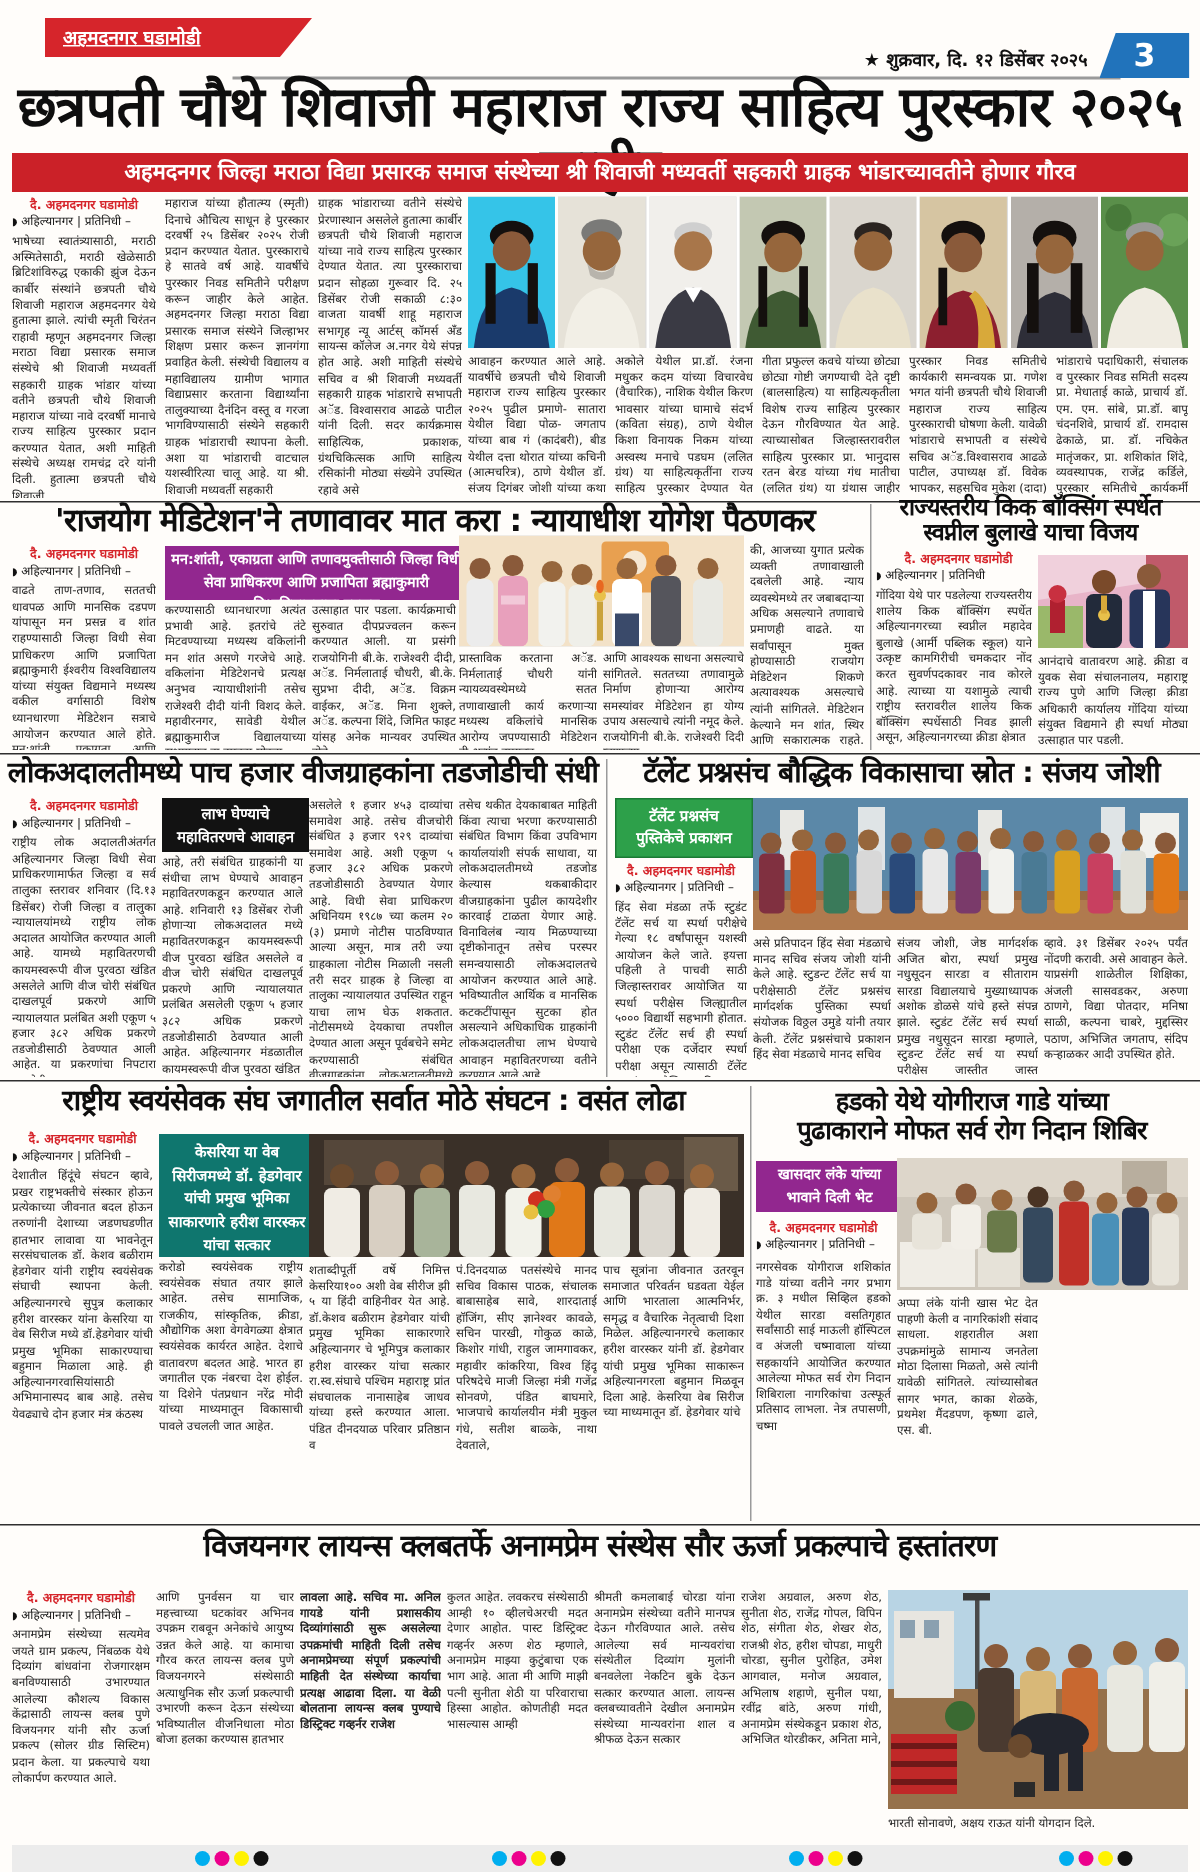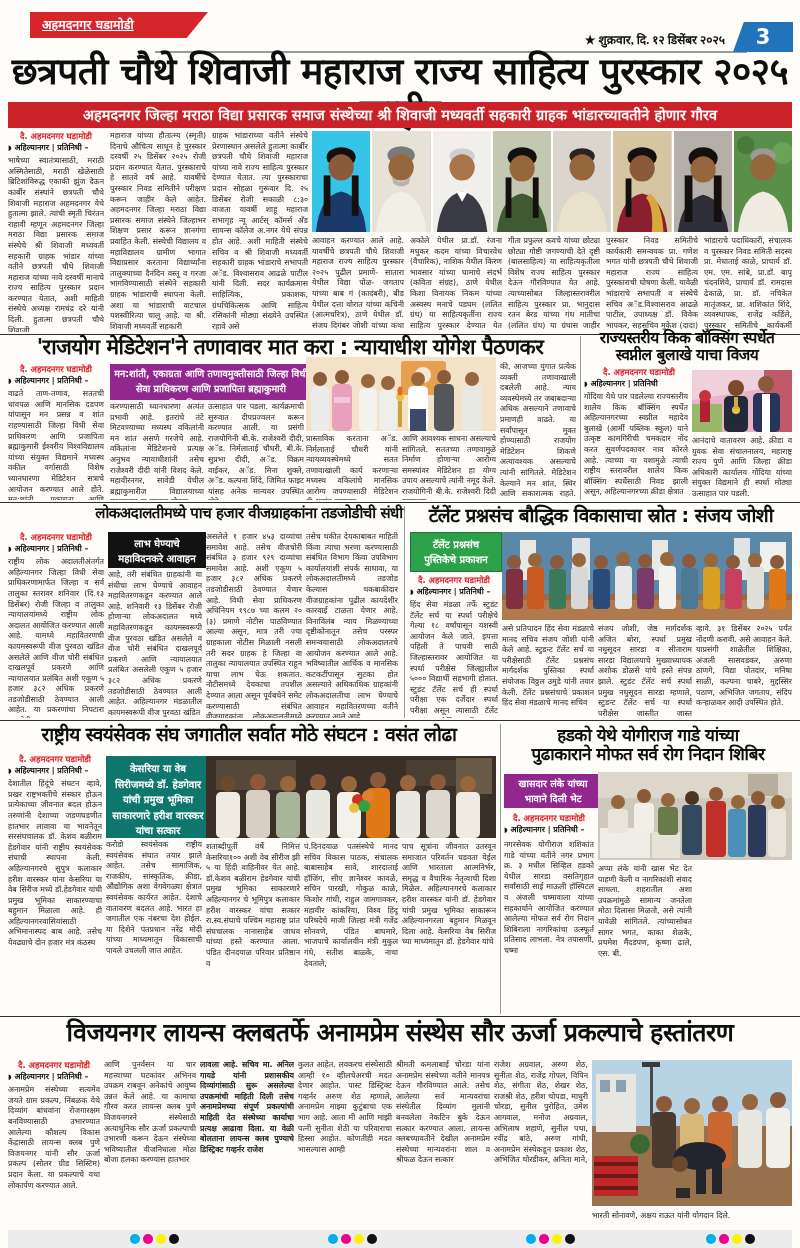--- a/index.html
+++ b/index.html
@@ -14,21 +14,21 @@
   .mast-date{font-weight:bold;font-size:12px;text-align:right;color:#111;}
   .page-box{background:#2173bb;color:#fff;font-weight:800;font-size:21px;text-align:center;line-height:30px;
         clip-path:polygon(18% 0,100% 0,100% 100%,0 100%);}
   
   .hl{font-weight:800;color:#0e0e0e;text-align:center;letter-spacing:-0.5px;line-height:1.1;}
   .hl-main{font-size:37px;}
   .subbar{background:#cb2128;color:#fff;font-weight:bold;font-size:14.5px;text-align:center;line-height:26px;}
   
   .col{font-size:7.8px;line-height:1.36;text-align:justify;overflow:hidden;color:#222;}
   .paper-credit{color:#d6252b;font-weight:bold;font-size:8.4px;text-align:center;margin-bottom:1px;}
-  .city-credit{font-weight:bold;font-size:7.9px;color:#111;margin-bottom:2px;}
+  .city-credit{font-weight:normal;font-size:7.9px;color:#111;margin-bottom:2px;}
   .bullet{font-size:7px;}
   .kicker{color:#fff;font-weight:bold;text-align:center;overflow:hidden;}
   .kicker-purple{background:#92278f;font-size:9.6px;line-height:1.55;padding:3px 4px;}
   .kicker-black{background:#121212;font-size:10px;line-height:1.5;padding:4px 2px;}
   .kicker-green{background:#2da04a;font-size:10px;line-height:1.5;padding:4px 2px;border:1px solid #1b7a34;}
   .kicker-pink{background:#0f766e;font-size:10px;line-height:1.55;padding:5px 4px;}
   .hrule{background:#2f2f2f;height:1px;}
   .vrule{background:#9a9a9a;width:1px;}
   .photo{overflow:hidden;background:#ddd;}
   .photo svg{display:block;width:100%;height:100%;}
@@ -42,21 +42,21 @@
 </style>
 </head>
 <body>
 
 <div class="page">
 
   <div class="abs mast-banner" style="left:30px;top:12px;width:166px;height:26px;">
     <span>अहमदनगर घडामोडी</span>
   </div>
   <div class="abs mast-rule" style="left:155px;top:51px;width:592px;height:2px;"></div>
-  <div class="abs mast-date" style="left:440px;top:31px;width:285px;font-family:Liberation Serif, serif;">★ शुक्रवार, दि. १२ डिसेंबर २०२५</div>
+  <div class="abs mast-date" style="left:440px;top:31px;width:285px;">★ शुक्रवार, दि. १२ डिसेंबर २०२५</div>
   <div class="abs page-box" style="left:733px;top:22px;width:60px;height:30px;">3</div>
 
   <div class="abs hl hl-main" style="left:0px;top:52px;width:800px;height:46px;">छत्रपती चौथे शिवाजी महाराज राज्य साहित्य पुरस्कार २०२५ जाहीर</div>
   <div class="abs subbar" style="left:8px;top:102px;width:784px;height:26px;">अहमदनगर जिल्हा मराठा विद्या प्रसारक समाज संस्थेच्या श्री शिवाजी मध्यवर्ती सहकारी ग्राहक भांडारच्यावतीने होणार गौरव</div>
 
   <div class="abs col" style="left:8px;top:131px;width:96px;height:201px;">
     <div class="paper-credit">दै. अहमदनगर घडामोडी</div>
     <div class="city-credit"><span class="bullet">◗</span> <span>अहिल्यानगर | प्रतिनिधी –</span></div>
     <span>भाषेच्या स्वातंत्र्यासाठी, मराठी अस्मितेसाठी, मराठी खेळेसाठी ब्रिटिशांविरुद्ध एकाकी झुंज देऊन कार्बीर संस्थांने छत्रपती चौथे शिवाजी महाराज अहमदनगर येथे हुतात्मा झाले. त्यांची स्मृती चिरंतन राहावी म्हणून अहमदनगर जिल्हा मराठा विद्या प्रसारक समाज संस्थेचे श्री शिवाजी मध्यवर्ती सहकारी ग्राहक भांडार यांच्या वतीने छत्रपती चौथे शिवाजी महाराज यांच्या नावे दरवर्षी मानाचे राज्य साहित्य पुरस्कार प्रदान करण्यात येतात, अशी माहिती संस्थेचे अध्यक्ष रामचंद्र दरे यांनी दिली. हुतात्मा छत्रपती चौथे शिवाजी</span>
   </div>
@@ -235,29 +235,29 @@
           <circle cx="74" cy="14" r="8" fill="#8a5a3a"></circle>
           <rect x="61" y="23" width="27" height="39" rx="5" fill="#27355a"></rect>
           <rect x="70" y="24" width="8" height="38" fill="#ffffff"></rect>
         </g>
     </svg>
   </div>
   <div class="abs col" style="left:692px;top:436px;width:100px;height:84px;">आनंदाचे वातावरण आहे. क्रीडा व युवक सेवा संचालनालय, महाराष्ट्र राज्य पुणे आणि जिल्हा क्रीडा अधिकारी कार्यालय गोंदिया यांच्या संयुक्त विद्यमाने ही स्पर्धा मोठ्या उत्साहात पार पडली.</div>
 
   <div class="abs hrule" style="left:0px;top:502px;width:800px;"></div>
 
-  <div class="abs hl" style="left:2px;top:505px;width:400px;font-size:15px;margin-left:47px;">लोकअदालतीमध्ये पाच हजार वीजग्राहकांना तडजोडीची संधी</div>
+  <div class="abs hl" style="left:2px;top:505px;width:400px;font-size:19px;">लोकअदालतीमध्ये पाच हजार वीजग्राहकांना तडजोडीची संधी</div>
   <div class="abs col" style="left:8px;top:532px;width:96px;height:186px;">
     <div class="paper-credit">दै. अहमदनगर घडामोडी</div>
     <div class="city-credit"><span class="bullet">◗</span> <span>अहिल्यानगर | प्रतिनिधी –</span></div>
     <span>राष्ट्रीय लोक अदालतीअंतर्गत अहिल्यानगर जिल्हा विधी सेवा प्राधिकरणामार्फत जिल्हा व सर्व तालुका स्तरावर शनिवार (दि.१३ डिसेंबर) रोजी जिल्हा व तालुका न्यायालयांमध्ये राष्ट्रीय लोक अदालत आयोजित करण्यात आली आहे. यामध्ये महावितरणची कायमस्वरूपी वीज पुरवठा खंडित असलेले आणि वीज चोरी संबंधित दाखलपूर्व प्रकरणे आणि न्यायालयात प्रलंबित अशी एकूण ५ हजार ३८२ अधिक प्रकरणे तडजोडीसाठी ठेवण्यात आली आहेत. या प्रकरणांचा निपटारा तडजोडीच्या माध्यमातून लोकअदालत मध्ये करण्यात येणार</span>
   </div>
   <div class="abs kicker kicker-black" style="left:108px;top:532px;width:94px;height:28px;">
     <div>लाभ घेण्याचे</div>
-    <div>महाविदनकरे आवाहन</div>
+    <div>महावितरणचे आवाहन</div>
   </div>
   <div class="abs col" style="left:108px;top:570px;width:94px;height:148px;">आहे, तरी संबंधित ग्राहकांनी या संधीचा लाभ घेण्याचे आवाहन महावितरणकडून करण्यात आले आहे. शनिवारी १३ डिसेंबर रोजी होणाऱ्या लोकअदालत मध्ये महावितरणकडून कायमस्वरूपी वीज पुरवठा खंडित असलेले व वीज चोरी संबंधित दाखलपूर्व प्रकरणे आणि न्यायालयात प्रलंबित असलेली एकूण ५ हजार ३८२ अधिक प्रकरणे तडजोडीसाठी ठेवण्यात आली आहेत. अहिल्यानगर मंडळातील कायमस्वरूपी वीज पुरवठा खंडित</div>
   <div class="abs col" style="left:206px;top:532px;width:96px;height:186px;">असलेले १ हजार ४५३ दाव्यांचा समावेश आहे. तसेच वीजचोरी संबंधित ३ हजार ९२९ दाव्यांचा समावेश आहे. अशी एकूण ५ हजार ३८२ अधिक प्रकरणे तडजोडीसाठी ठेवण्यात येणार आहे. विधी सेवा प्राधिकरण अधिनियम १९८७ च्या कलम २० (३) प्रमाणे नोटीस पाठविण्यात आल्या असून, मात्र तरी ज्या ग्राहकाला नोटीस मिळाली नसली तरी सदर ग्राहक हे जिल्हा वा तालुका न्यायालयात उपस्थित राहून याचा लाभ घेऊ शकतात. नोटीसमध्ये देयकाचा तपशील देण्यात आला असून पूर्वबचेने समेट करण्यासाठी संबंधित वीजग्राहकांना लोकअदालतीमध्ये उपस्थित राहण्याचे नमूद करण्यात आले आहे.</div>
   <div class="abs col" style="left:306px;top:532px;width:92px;height:186px;">तसेच थकीत देयकाबाबत माहिती किंवा त्याचा भरणा करण्यासाठी संबंधित विभाग किंवा उपविभाग कार्यालयांशी संपर्क साधावा, या लोकअदालतीमध्ये तडजोड केल्यास थकबाकीदार वीजग्राहकांना पुढील कायदेशीर कारवाई टाळता येणार आहे. विनाविलंब न्याय मिळण्याच्या दृष्टीकोनातून तसेच परस्पर समन्वयासाठी लोकअदालतचे आयोजन करण्यात आले आहे. भविष्यातील आर्थिक व मानसिक कटकटींपासून सुटका होत असल्याने अधिकाधिक ग्राहकांनी लोकअदालतीचा लाभ घेण्याचे आवाहन महावितरणच्या वतीने करण्यात आले आहे.</div>
 
   <div class="abs vrule" style="left:404px;top:506px;height:212px;"></div>
 
   <div class="abs hl" style="left:410px;top:505px;width:382px;font-size:19px;">टॅलेंट प्रश्नसंच बौद्धिक विकासाचा स्रोत : संजय जोशी</div>
   <div class="abs kicker kicker-green" style="left:410px;top:532px;width:86px;height:30px;">
     <div>टॅलेंट प्रश्नसंच</div>
@@ -399,21 +399,21 @@
           <rect x="150" y="33" width="18" height="52" rx="4" fill="#2a3a58"></rect>
         <circle cx="180" cy="30" r="7" fill="#96663c"></circle>
           <rect x="170" y="37" width="18" height="48" rx="4" fill="#e8e4da"></rect>
       </g>
     </svg>
   </div>
   <div class="abs col" style="left:598px;top:864px;width:94px;height:150px;">अप्पा लंके यांनी खास भेट देत पाहणी केली व नागरिकांशी संवाद साधला. शहरातील अशा उपक्रमांमुळे सामान्य जनतेला मोठा दिलासा मिळतो, असे त्यांनी यावेळी सांगितले. त्यांच्यासोबत सागर भगत, काका शेळके, प्रथमेश मैंदडपण, कृष्णा ढाले, एस. बी.</div>
 
   <div class="abs hrule" style="left:0px;top:1016px;width:800px;"></div>
 
-  <div class="abs hl" style="left:8px;top:1019px;width:784px;font-size:25px;">विजयनगर लायन्स क्लबतर्फे अनामप्रेम संस्थेस सौर ऊर्जा प्रकल्पाचे हस्तांतरण</div>
+  <div class="abs hl" style="left:8px;top:1019px;width:784px;font-size:20px;">विजयनगर लायन्स क्लबतर्फे अनामप्रेम संस्थेस सौर ऊर्जा प्रकल्पाचे हस्तांतरण</div>
   <div class="abs col" style="left:8px;top:1060px;width:92px;height:168px;">
     <div class="paper-credit">दै. अहमदनगर घडामोडी</div>
     <div class="city-credit"><span class="bullet">◗</span> <span>अहिल्यानगर | प्रतिनिधी –</span></div>
     <span>अनामप्रेम संस्थेच्या सत्यमेव जयते ग्राम प्रकल्प, निंबळक येथे दिव्यांग बांधवांना रोजगारक्षम बनविण्यासाठी उभारण्यात आलेल्या कौशल्य विकास केंद्रासाठी लायन्स क्लब पुणे विजयनगर यांनी सौर ऊर्जा प्रकल्प (सोलर ग्रीड सिस्टिम) प्रदान केला. या प्रकल्पाचे यथा लोकार्पण करण्यात आले.</span>
   </div>
   <div class="abs col" style="left:104px;top:1060px;width:92px;height:168px;">आणि पुनर्वसन या चार महत्त्वाच्या घटकांवर अभिनव उपक्रम राबवून अनेकांचे आयुष्य उन्नत केले आहे. या कामाचा गौरव करत लायन्स क्लब पुणे विजयनगरने संस्थेसाठी अत्याधुनिक सौर ऊर्जा प्रकल्पाची उभारणी करून देऊन संस्थेच्या भविष्यातील वीजनिधाला मोठा बोजा हलका करण्यास हातभार</div>
   <div class="abs col" style="left:200px;top:1060px;width:94px;height:168px;font-weight:bold;">लावला आहे. सचिव मा. अनिल गायडे यांनी प्रशासकीय दिव्यांगांसाठी सुरू असलेल्या उपक्रमांची माहिती दिली तसेच अनामप्रेमच्या संपूर्ण प्रकल्पांची माहिती देत संस्थेच्या कार्याचा प्रत्यक्ष आढावा दिला. या वेळी बोलताना लायन्स क्लब पुण्याचे डिस्ट्रिक्ट गव्हर्नर राजेश</div>
   <div class="abs col" style="left:298px;top:1060px;width:94px;height:168px;">कुलत आहेत. लवकरच संस्थेसाठी आम्ही १० व्हीलचेअरची मदत देणार आहोत. पास्ट डिस्ट्रिक्ट गव्हर्नर अरुण शेठ म्हणाले, अनामप्रेम माझ्या कुटुंबाचा एक भाग आहे. आता मी आणि माझी पत्नी सुनीता शेठी या परिवाराचा हिस्सा आहोत. कोणतीही मदत भासल्यास आम्ही</div>
   <div class="abs col" style="left:396px;top:1060px;width:94px;height:168px;">श्रीमती कमलाबाई चोरडा यांना अनामप्रेम संस्थेच्या वतीने मानपत्र देऊन गौरविण्यात आले. तसेच आलेल्या सर्व मान्यवरांचा संस्थेतील दिव्यांग मुलांनी बनवलेला नेकटिन बुके देऊन सत्कार करण्यात आला. लायन्स क्लबच्यावतीने देखील अनामप्रेम संस्थेच्या मान्यवरांना शाल व श्रीफळ देऊन सत्कार</div>
   <div class="abs col" style="left:494px;top:1060px;width:94px;height:168px;">राजेश अग्रवाल, अरुण शेठ, सुनीता शेठ, राजेंद्र गोपल, विपिन शेठ, संगीता शेठ, शेखर शेठ, राजश्री शेठ, हरीश चोपडा, माधुरी चोरडा, सुनील पुरोहित, उमेश आगवाल, मनोज अग्रवाल, अभिलाष शहाणे, सुनील पथा, रवींद्र बांठे, अरुण गांधी, अनामप्रेम संस्थेकडून प्रकाश शेठ, अभिजित थोरडीकर, अनिता माने,</div>

